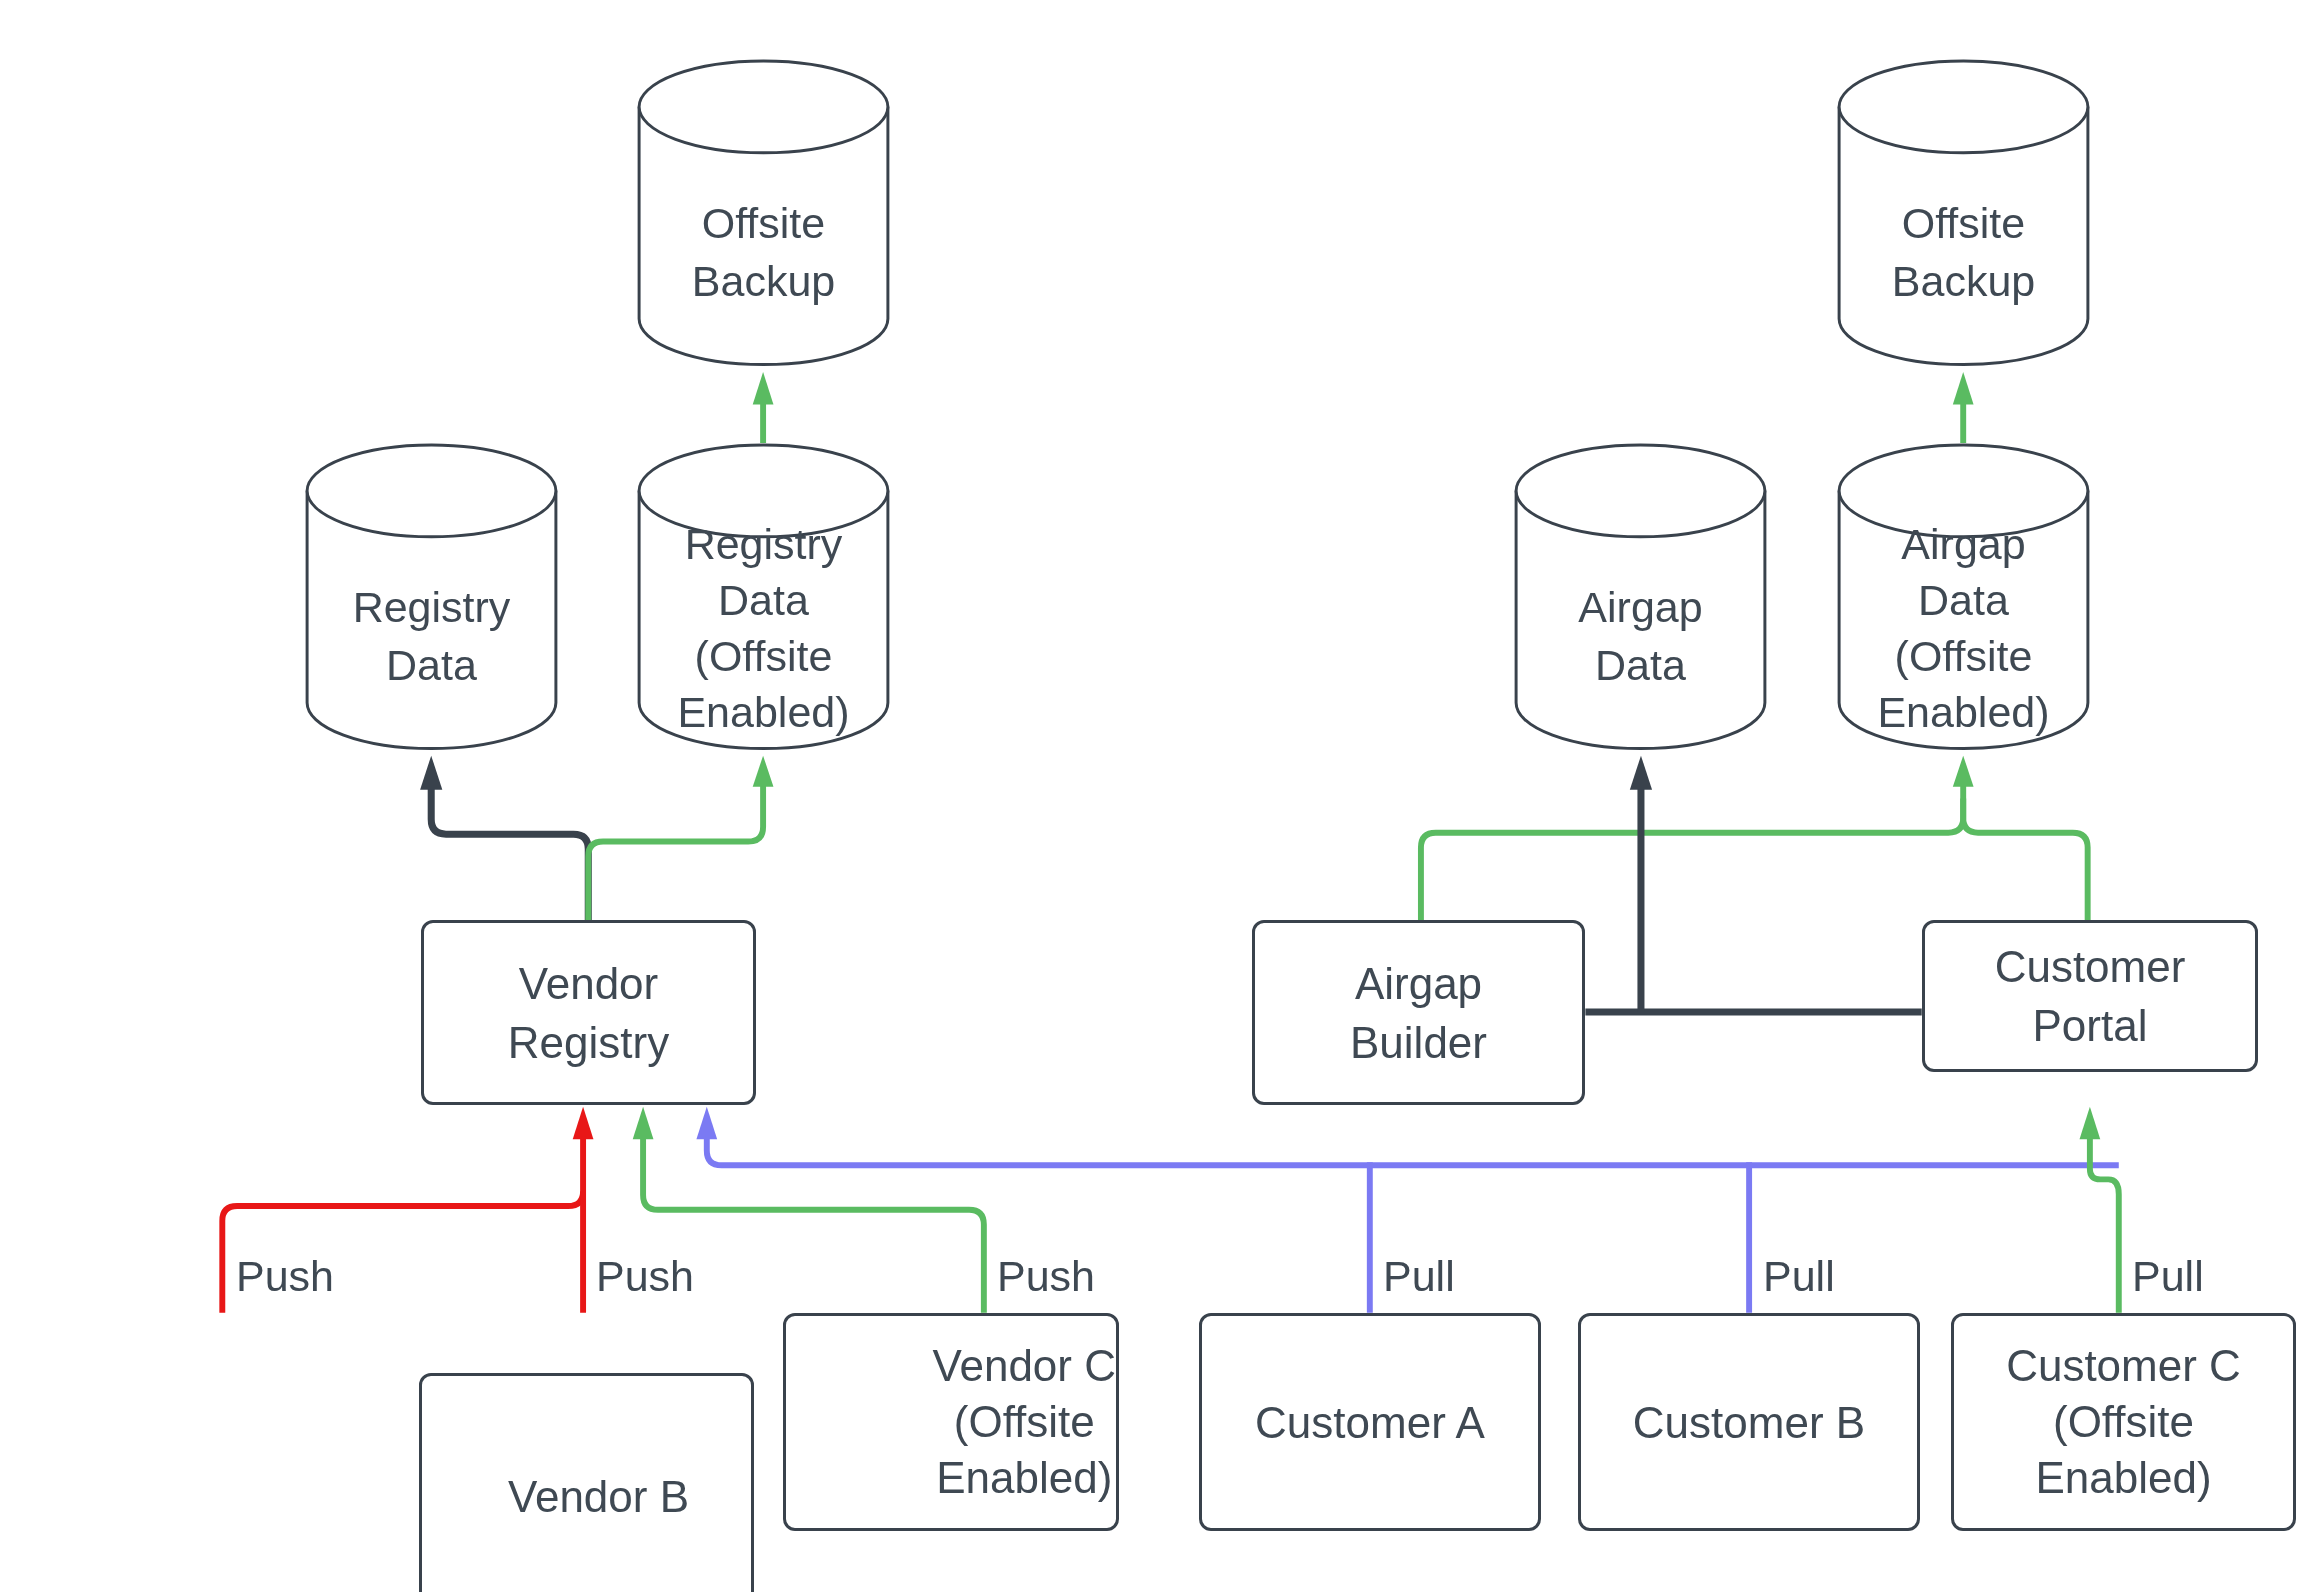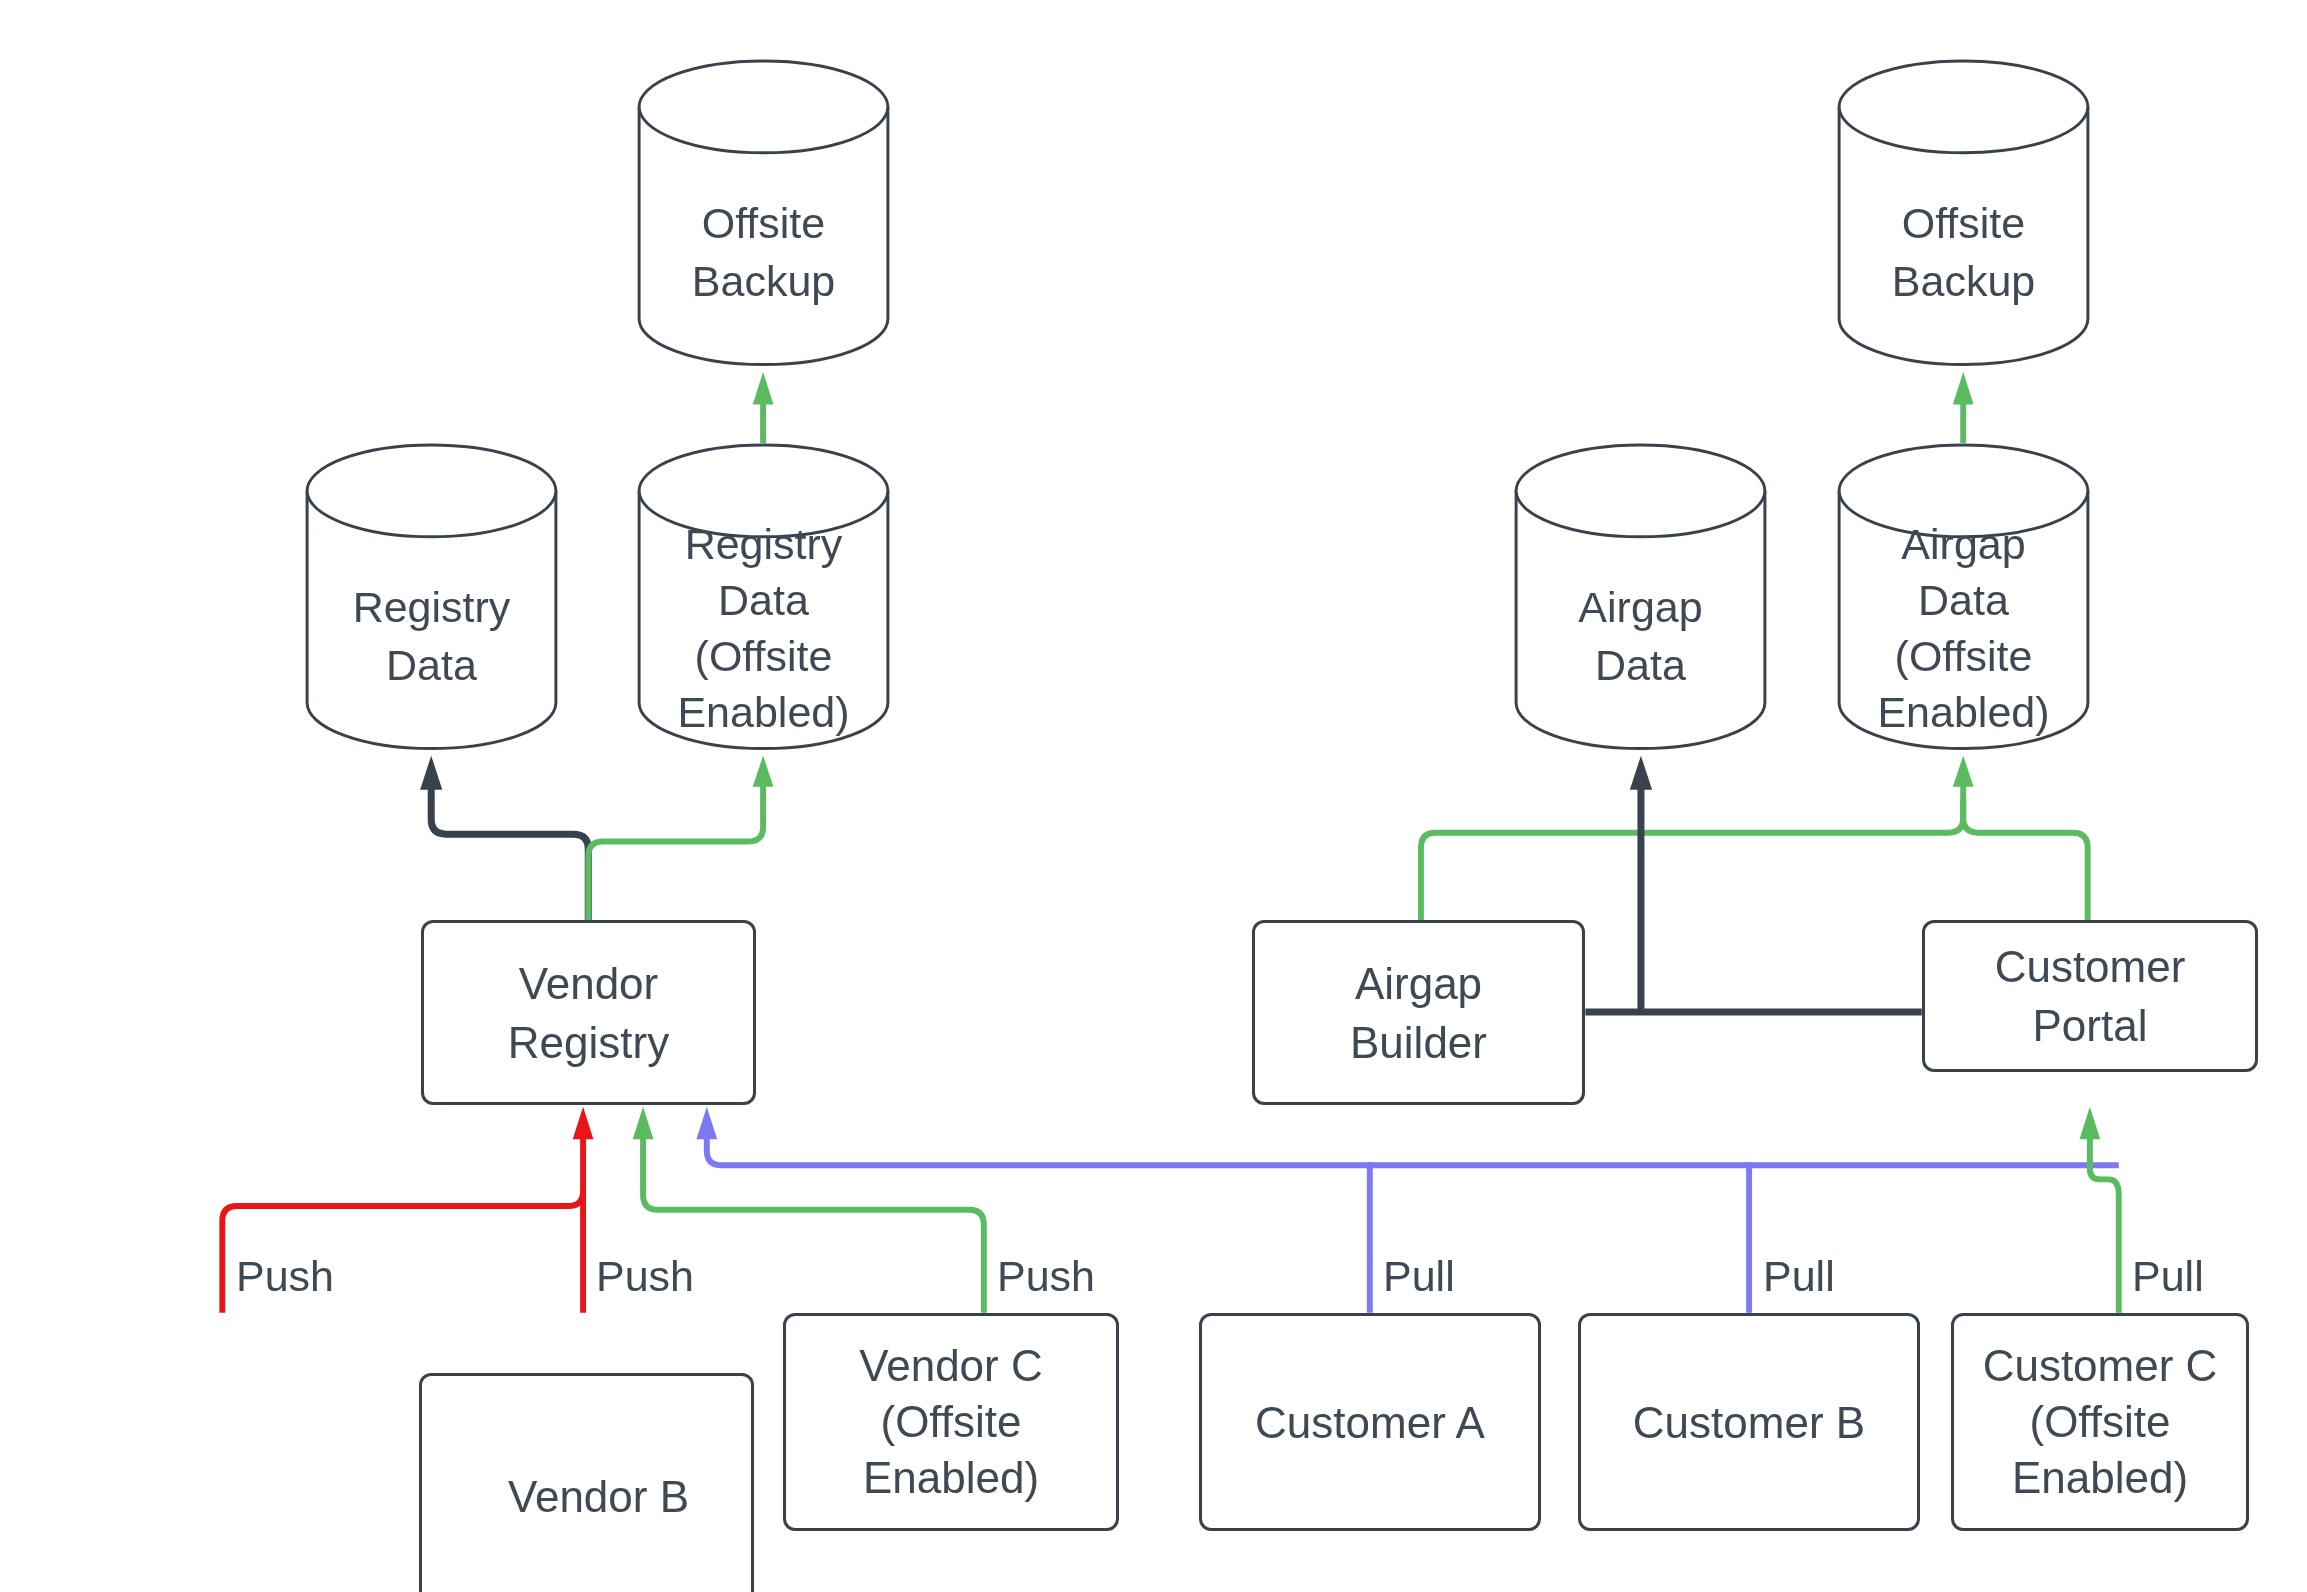--- a/index.html
+++ b/index.html
@@ -208,35 +208,35 @@
   <div class="node" style="left:1922px; top:920px; width:336px; height:152px;">
     <span>Customer
 Portal</span>
   </div>
 
 
   <div class="node" style="left:419px; top:1373px; width:335px; height:247px;padding-left:24px;">
     <span>Vendor B</span>
   </div>
 
-  <div class="node" style="left:783px; top:1313px; width:336px; height:218px; line-height:56px;">
+  <div class="node" style="left:783px; top:1313px; width:336px; height:218px; line-height:56px;justify-content:flex-end;">
     <span>Vendor C
 (Offsite
 Enabled)</span>
   </div>
 
   <div class="node" style="left:1199px; top:1313px; width:342px; height:218px;">
     <span>Customer A</span>
   </div>
 
   <div class="node" style="left:1578px; top:1313px; width:342px; height:218px;">
     <span>Customer B</span>
   </div>
 
-  <div class="node" style="left:1951px; top:1313px; width:298px; height:218px; line-height:56px;">
+  <div class="node" style="left:1951px; top:1313px; width:345px; height:218px; line-height:56px;">
     <span>Customer C
 (Offsite
 Enabled)</span>
   </div>
 
   <div class="edge-label" style="left:236px; top:1252px;">Push</div>
   <div class="edge-label" style="left:596px; top:1252px;">Push</div>
   <div class="edge-label" style="left:997px; top:1252px;">Push</div>
   <div class="edge-label" style="left:1383px; top:1252px;">Pull</div>
   <div class="edge-label" style="left:1763px; top:1252px;">Pull</div>

